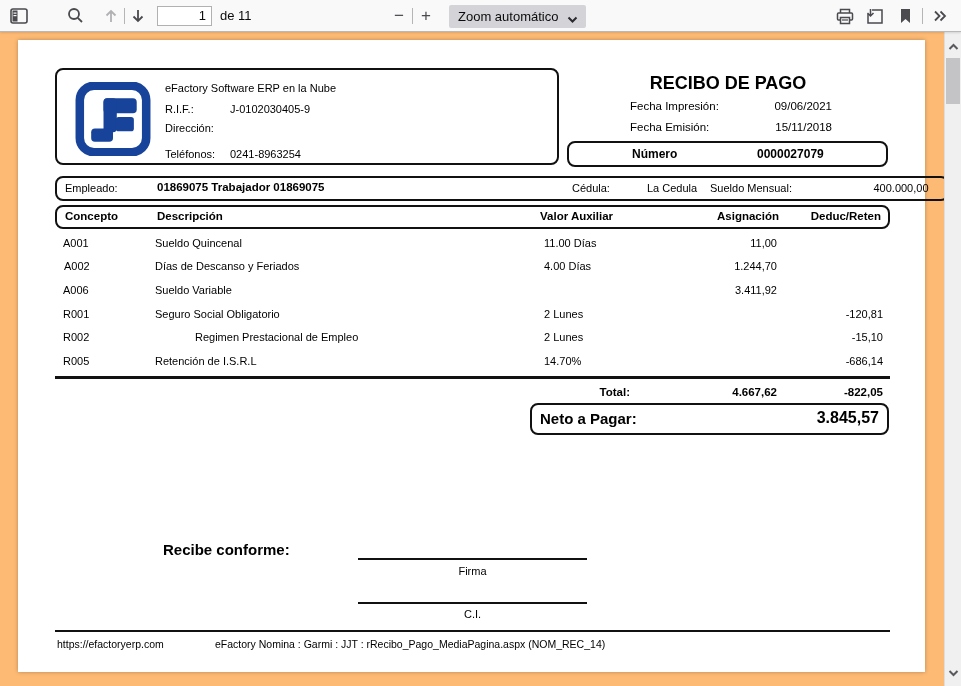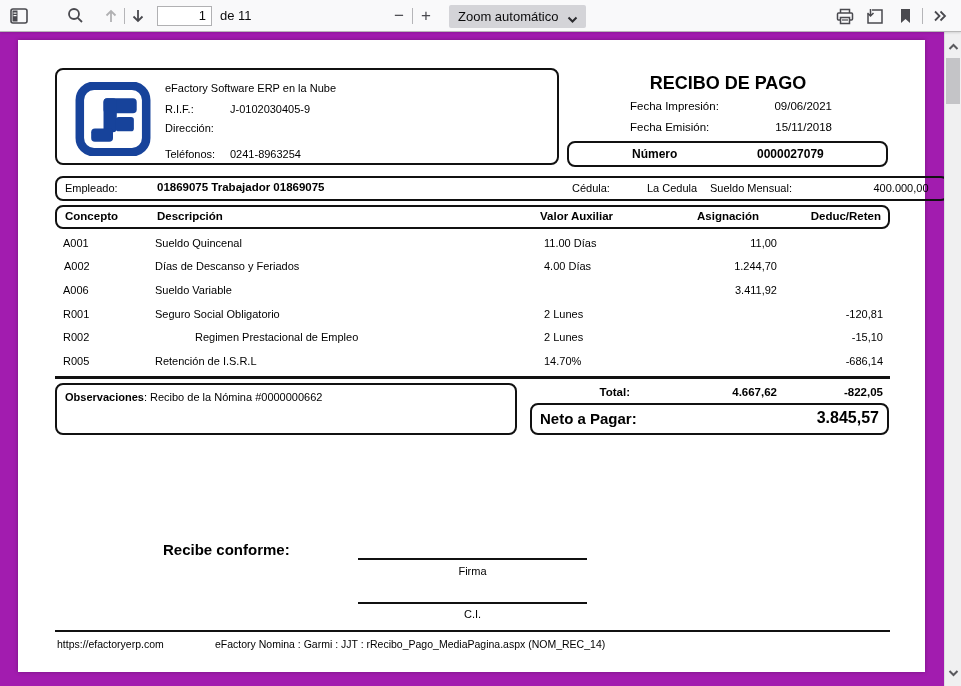--- a/index.html
+++ b/index.html
@@ -25,21 +25,21 @@
   .zoom-select {
     height:23px; background:#d4d4d8; border-radius:2px; display:flex; align-items:center;
     padding:0 28px 0 9px; position:relative; font-size:13px; color:#0c0c0d;
   }
   .zoom-select .chev { position:absolute; right:8px; top:7px; }
   .grp-left { display:flex; align-items:center; margin-left:6px; }
   .grp-mid { position:absolute; left:386px; top:0; height:32px; display:flex; align-items:center; }
   .grp-right { position:absolute; right:8px; top:0; height:32px; display:flex; align-items:center; gap:4px; }
 
   
-  .viewer { position:absolute; top:32px; left:0; width:961px; height:654px; background:#a21caf; }
+  .viewer { position:absolute; top:32px; left:0; width:961px; height:654px; background:#fdba74; }
   .page {
     position:absolute; left:18px; top:8px; width:907px; height:632px; background:#fff;
     box-shadow:0 0 4px rgba(0,0,0,.28); color:#000; font-size:11px;
   }
   .abs { position:absolute; }
   .b { font-weight:bold; }
   .box { border:2px solid #111; border-radius:8px; position:absolute; }
   .hline { position:absolute; background:#111; }
 
   
@@ -183,21 +183,21 @@
       <span class="abs" style="left:515px; top:4px;">Cédula:</span>
       <span class="abs" style="left:590px; top:4px;">La Cedula</span>
       <span class="abs" style="left:653px; top:4px;">Sueldo Mensual:</span>
       <span class="abs r" style="right:6px; top:4px; width:80px;text-align:center;">400.000,00</span>
     </div>
 
     <div class="box b" style="left:37px; top:165px; width:835px; height:24px; font-size:11.5px;">
       <span class="abs" style="left:8px; top:3px;">Concepto</span>
       <span class="abs" style="left:100px; top:3px;">Descripción</span>
       <span class="abs" style="left:483px; top:3px;">Valor Auxiliar</span>
-      <span class="abs r" style="left:540px; top:3px; width:162px;">Asignación</span>
+      <span class="abs r" style="left:560px; top:3px; width:162px;">Asignación</span>
       <span class="abs r" style="right:7px; top:3px; width:90px;">Deduc/Reten</span>
     </div>
 
     <div class="abs" style="left:37px; top:191px; width:835px;">
       <div class="abs" style="top:6px; width:835px; height:23px;">
         <span class="abs" style="left:8px;">A001</span>
         <span class="abs" style="left:100px;">Sueldo Quincenal</span>
         <span class="abs" style="left:489px;">11.00 Días</span>
         <span class="abs r" style="left:560px; width:162px;">11,00</span>
         <span class="abs r" style="right:7px; width:90px;"></span>
@@ -234,23 +234,20 @@
         <span class="abs" style="left:8px;">R005</span>
         <span class="abs" style="left:100px;">Retención de I.S.R.L</span>
         <span class="abs" style="left:489px;">14.70%</span>
         <span class="abs r" style="left:560px; width:162px;"></span>
         <span class="abs r" style="right:7px; width:90px;">-686,14</span>
       </div>
     </div>
 
     <div class="hline" style="left:37px; top:336px; width:835px; height:3px;"></div>
 
-    <div class="box" style="left:37px; top:343px; width:462px; height:52px;">
-      <span class="abs" style="left:8px; top:6px;"><span class="b">Observaciones</span><span>: Recibo de la Nómina #0000000662</span></span>
-    </div>
 
     <span class="abs b r" style="left:530px; top:346px; width:82px; font-size:11.5px;">Total:</span>
     <span class="abs b r" style="left:660px; top:346px; width:99px; font-size:11.5px;">4.667,62</span>
     <span class="abs b r" style="left:765px; top:346px; width:100px; font-size:11.5px;">-822,05</span>
 
     <div class="box" style="left:512px; top:363px; width:359px; height:32px;">
       <span class="abs b" style="left:8px; top:5px; font-size:15px;">Neto a Pagar:</span>
       <span class="abs b r" style="right:8px; top:4px; width:130px; font-size:16px;">3.845,57</span>
     </div>
 

